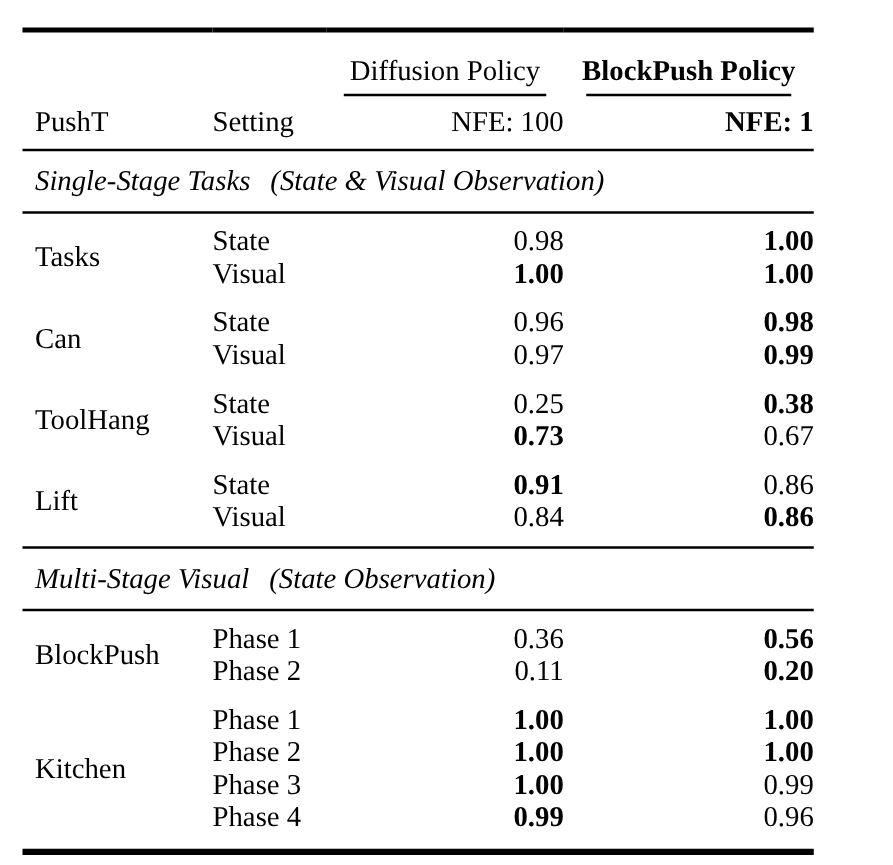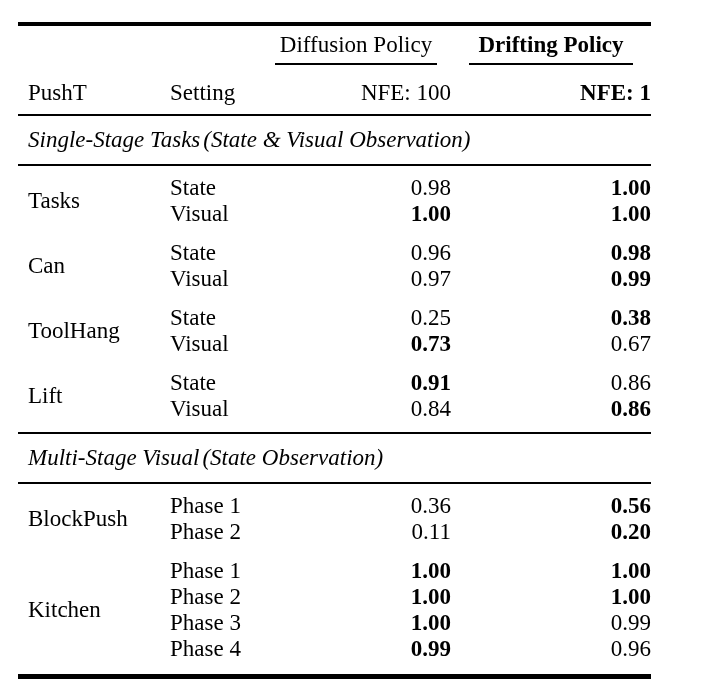--- a/index.html
+++ b/index.html
@@ -12,32 +12,32 @@
     position:absolute; left:18px; top:22px; width:633px;
     border-collapse:collapse; table-layout:fixed;
     border-top:4px solid #000;
   }
   td { padding:0; font-size:23px; line-height:26px; vertical-align:middle; }
   .pad-l { padding-left:10px; }
   .center { text-align:right; }
   .bold { font-weight:bold; }
   
   tr.policy-row td { height:46px; vertical-align:top; }
-  .ghead { padding-top:6px; text-align:center; white-space:nowrap; }
+  .ghead { padding-top:18px; text-align:center; white-space:nowrap; }
   .cmidrule { height:0; border-bottom:2px solid #000; margin:5px 14px 0 14px; }
   .cmidrule.right { margin:5px 18px 0 18px; }
   tr.colhead-row td { height:42px; }
   
   .rule { width:100%; }
   .rule.thin { height:2px; background:#000; }
   .rule.thick { height:5px; background:#000; }
   
   td.section-cell { height:48px; font-style:italic; white-space:nowrap; }
   .sec-title { font-weight:normal; }
-  .sec-sub { font-weight:normal; margin-left:3px; }
+  .sec-sub { font-weight:normal; margin-left:16px; }
   
   tr.data-row { height:26px; }
   td.task-cell { vertical-align:middle; }
 </style>
 </head>
 <body>
 
 <div id="canvas">
   <table id="results">
     <colgroup>
@@ -48,21 +48,21 @@
     </colgroup>
     <thead>
       <tr class="policy-row">
         <td></td>
         <td></td>
         <td>
           <div class="ghead">Diffusion Policy</div>
           <div class="cmidrule"></div>
         </td>
         <td>
-          <div class="ghead bold">Drifting Policy</div>
+          <div class="ghead bold">BlockPush Policy</div>
           <div class="cmidrule right"></div>
         </td>
       </tr>
       <tr class="colhead-row">
         <td class="pad-l">PushT</td>
         <td>Setting</td>
         <td class="center">NFE: 100</td>
         <td class="center bold">NFE: 1</td>
       </tr>
     </thead>

